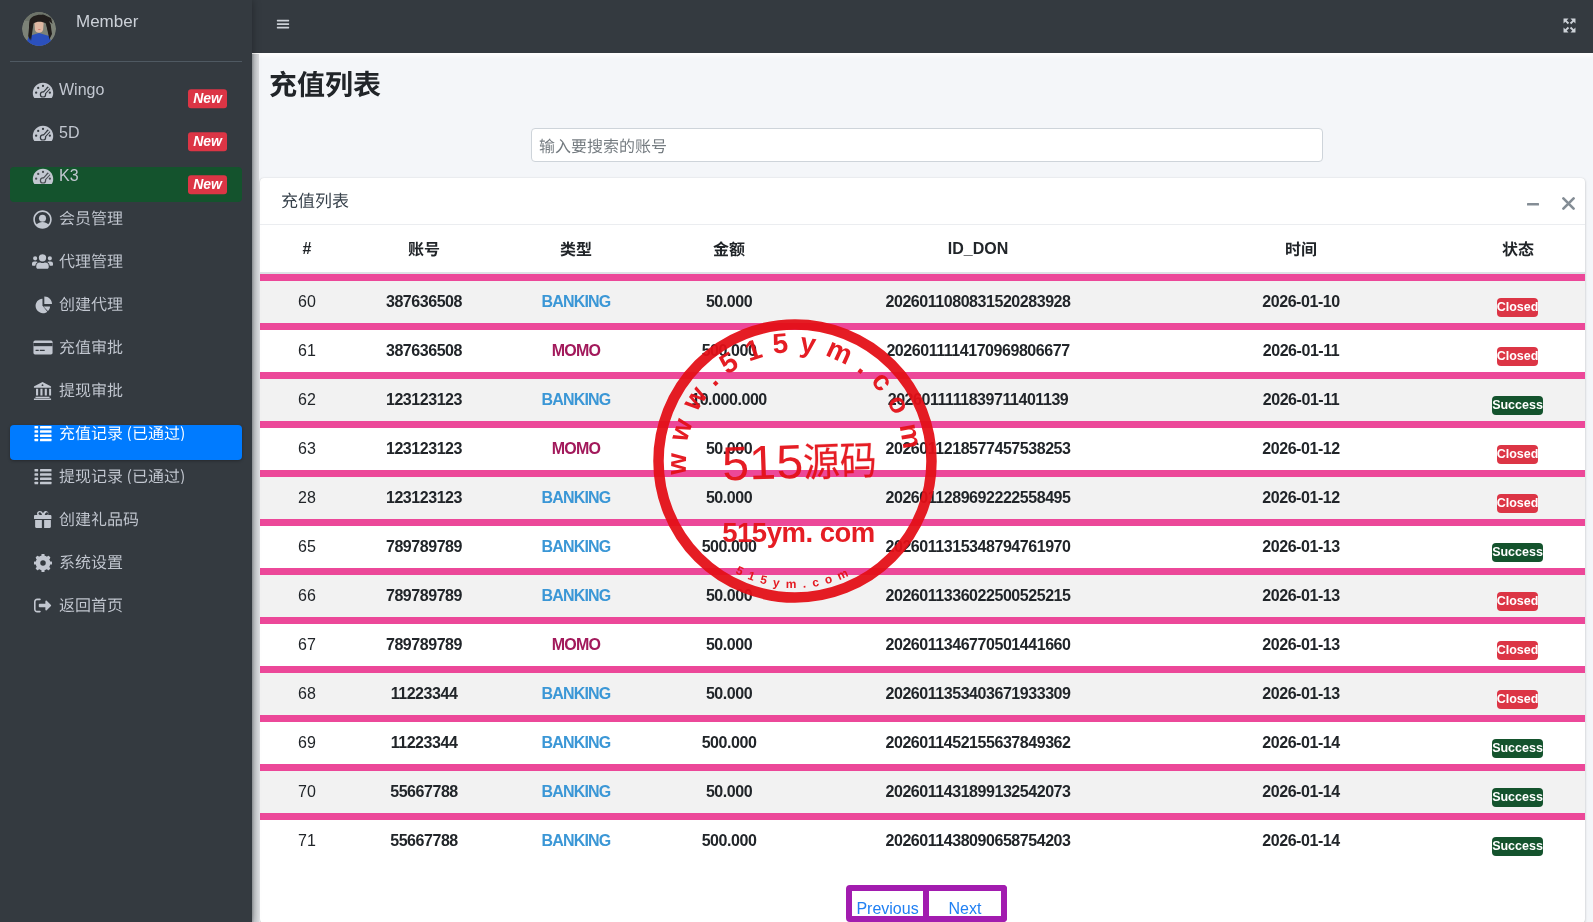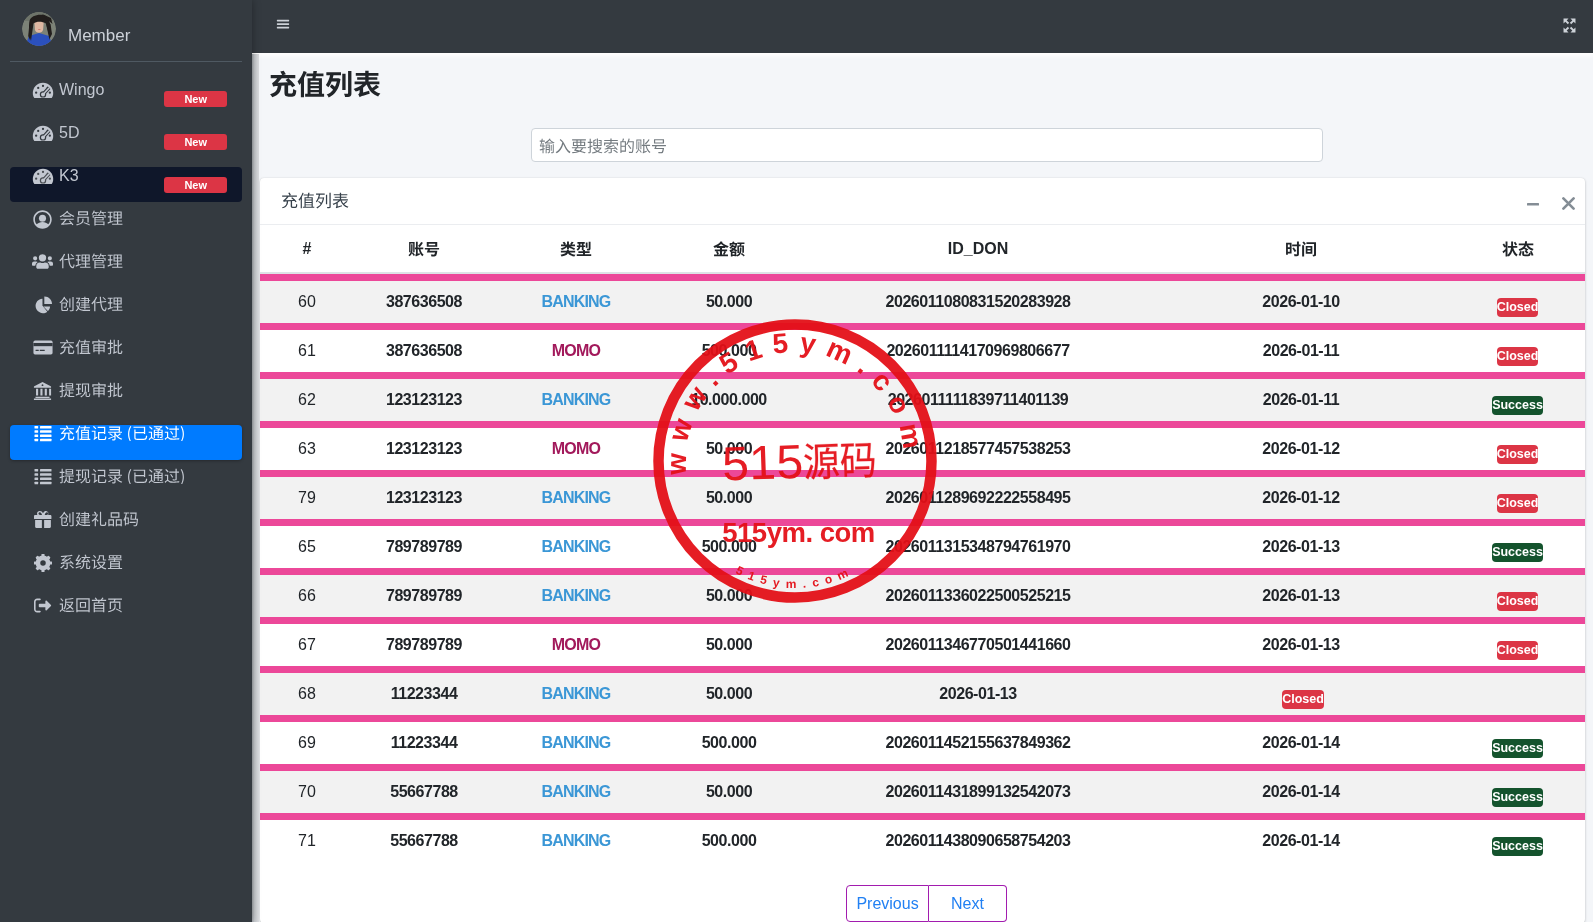--- a/index.html
+++ b/index.html
@@ -3,31 +3,31 @@
 <style>* { margin:0; padding:0; box-sizing:border-box; }
 html,body { width:1593px; height:922px; overflow:hidden; }
 body { font-family:"Liberation Sans", sans-serif; background:#f4f6f9; position:relative; }
 svg { display:inline-block; vertical-align:middle; }
 
 .navbar { position:absolute; left:252px; top:0; width:1341px; height:54px; background:#343a40; border-bottom:1px solid #fdfdfd; box-shadow:0 2px 4px rgba(255,255,255,.9); }
 .burger { position:absolute; left:24px; top:17px; }
 .expand { position:absolute; right:16px; top:16px; }
 
 .sidebar { position:absolute; left:0; top:0; width:252px; height:922px; background:#343a40; z-index:5; box-shadow:0 0 8px rgba(0,0,0,.35); }
-.brand { position:absolute; left:22px; top:12px; height:34px; display:flex; align-items:flex-end; }
+.brand { position:absolute; left:22px; top:12px; height:34px; display:flex; align-items:flex-start;gap:8px; }
 .brand svg { border-radius:50%; }
 .member { color:#ccd1d8; font-size:17px; margin-left:12px; }
 .sdiv { position:absolute; left:10px; top:61px; width:232px; height:1px; background:#4f5962; }
 .menu { position:absolute; left:10px; top:81px; width:232px; }
 .mi { position:relative; height:35px; margin-bottom:8px; display:flex; align-items:flex-start; border-radius:4px; color:#c2c7d0; }
 .mic { width:33px; margin-left:16px; display:flex; align-items:center; justify-content:center; flex:0 0 33px; margin-right:0; }
 .mlab { font-size:16px; }
-.mi-k3 { background:#0f172a; }
+.mi-k3 { background:#14532d; }
 .mi-act { background:#007bff; color:#fff; box-shadow:0 1px 3px rgba(0,0,0,.3); }
-.nbadge { position:absolute; right:15px; top:50%; transform:translateY(-50%); background:#dc3545; color:#fff; font-size:11px; font-weight:bold; padding:2px 20px; border-radius:3px; line-height:1.1; }
+.nbadge { position:absolute; right:15px; top:50%; transform:translateY(-50%); background:#dc3545; color:#fff; font-size:14px; font-weight:bold; padding:2px 5px; border-radius:3px; line-height:1.1;font-style:italic; }
 
 .content { position:absolute; left:252px; top:54px; width:1341px; height:869px; }
 .h1row { position:absolute; left:17px; top:16px; }
 .searchwrap { position:absolute; left:279px; top:74px; width:792px; height:34px; background:#fff; border:1px solid #ced4da; border-radius:4px; }
 .searchbox { padding:7px 0 0 7px; }
 .card { position:absolute; left:8px; top:124px; width:1325px; height:745px; background:#fff; border-radius:4px; box-shadow:0 0 1px rgba(0,0,0,.12), 0 1px 3px rgba(0,0,0,.2); }
 .chead { position:relative; height:47px; border-bottom:1px solid #ebedf0; padding:13px 0 0 21px; }
 .ctools { position:absolute; right:10px; top:16px; }
 .ctools svg { margin-left:18px; }
 
@@ -41,21 +41,21 @@
 .cb { font-weight:bold; letter-spacing:-0.45px; }
 .t-bank, .t-momo { letter-spacing:-0.8px; }
 .cid {}
 .t-bank { color:#3b97d6; }
 .t-momo { color:#a2195b;text-align:center; }
 .bdg { display:inline-block; font-size:12.5px; font-weight:bold; color:#fff; padding:3px 0; border-radius:4px; line-height:1; margin-top:11px; margin-left:4px; }
 .bdg-r { background:#dc3545; }
 .bdg-g { background:#14532d; }
 
 .pag { position:absolute; left:4px; width:1325px; top:707px; height:37px; display:flex; justify-content:center; }
-.pbtn { height:37px; line-height:36px; background:#fff; border:1px solid #a21caf; color:#2180f3; font-size:16px; text-align:center; }
+.pbtn { height:37px; line-height:36px; background:#fff; border:6px solid #a21caf; color:#2180f3; font-size:16px; text-align:center; }
 .pprev { width:83px; }
 .pnext { width:78px; }
 .pprev { border-radius:4px 0 0 4px; }
 .pnext { border-radius:0 4px 4px 0; border-left:none; }
 
 .stamp { position:absolute; left:635px; top:301px; z-index:50; }
 
 .scrollstrip { position:absolute; left:252px; top:54px; width:7px; height:868px; background:linear-gradient(to right,#a8acb1,#c9ccd0 35%,#dbdde0); z-index:4; }
 .thead .c:last-child { padding-left:4px; }
 </style></head>
@@ -374,21 +374,21 @@
         <div class="c cb">123123123</div>
         <div class="c cb t-momo">MOMO</div>
         <div class="c cb">50.000</div>
         <div class="c cb cid">2026011218577457538253</div>
         <div class="c cb">2026-01-12</div>
         <div class="c">
           <span class="bdg bdg-r">Closed</span>
         </div>
       </div>
 <div class="trow stripe">
-        <div class="c cn">79</div>
+        <div class="c cn">28</div>
         <div class="c cb">123123123</div>
         <div class="c cb t-bank">BANKING</div>
         <div class="c cb">50.000</div>
         <div class="c cb cid">2026011289692222558495</div>
         <div class="c cb">2026-01-12</div>
         <div class="c">
           <span class="bdg bdg-r">Closed</span>
         </div>
       </div>
 <div class="trow">
@@ -422,20 +422,21 @@
         <div class="c cb">2026-01-13</div>
         <div class="c">
           <span class="bdg bdg-r">Closed</span>
         </div>
       </div>
 <div class="trow stripe">
         <div class="c cn">68</div>
         <div class="c cb">11223344</div>
         <div class="c cb t-bank">BANKING</div>
         <div class="c cb">50.000</div>
+        <div class="c cb cid">2026011353403671933309</div>
         <div class="c cb">2026-01-13</div>
         <div class="c">
           <span class="bdg bdg-r">Closed</span>
         </div>
       </div>
 <div class="trow">
         <div class="c cn">69</div>
         <div class="c cb">11223344</div>
         <div class="c cb t-bank">BANKING</div>
         <div class="c cb">500.000</div>

